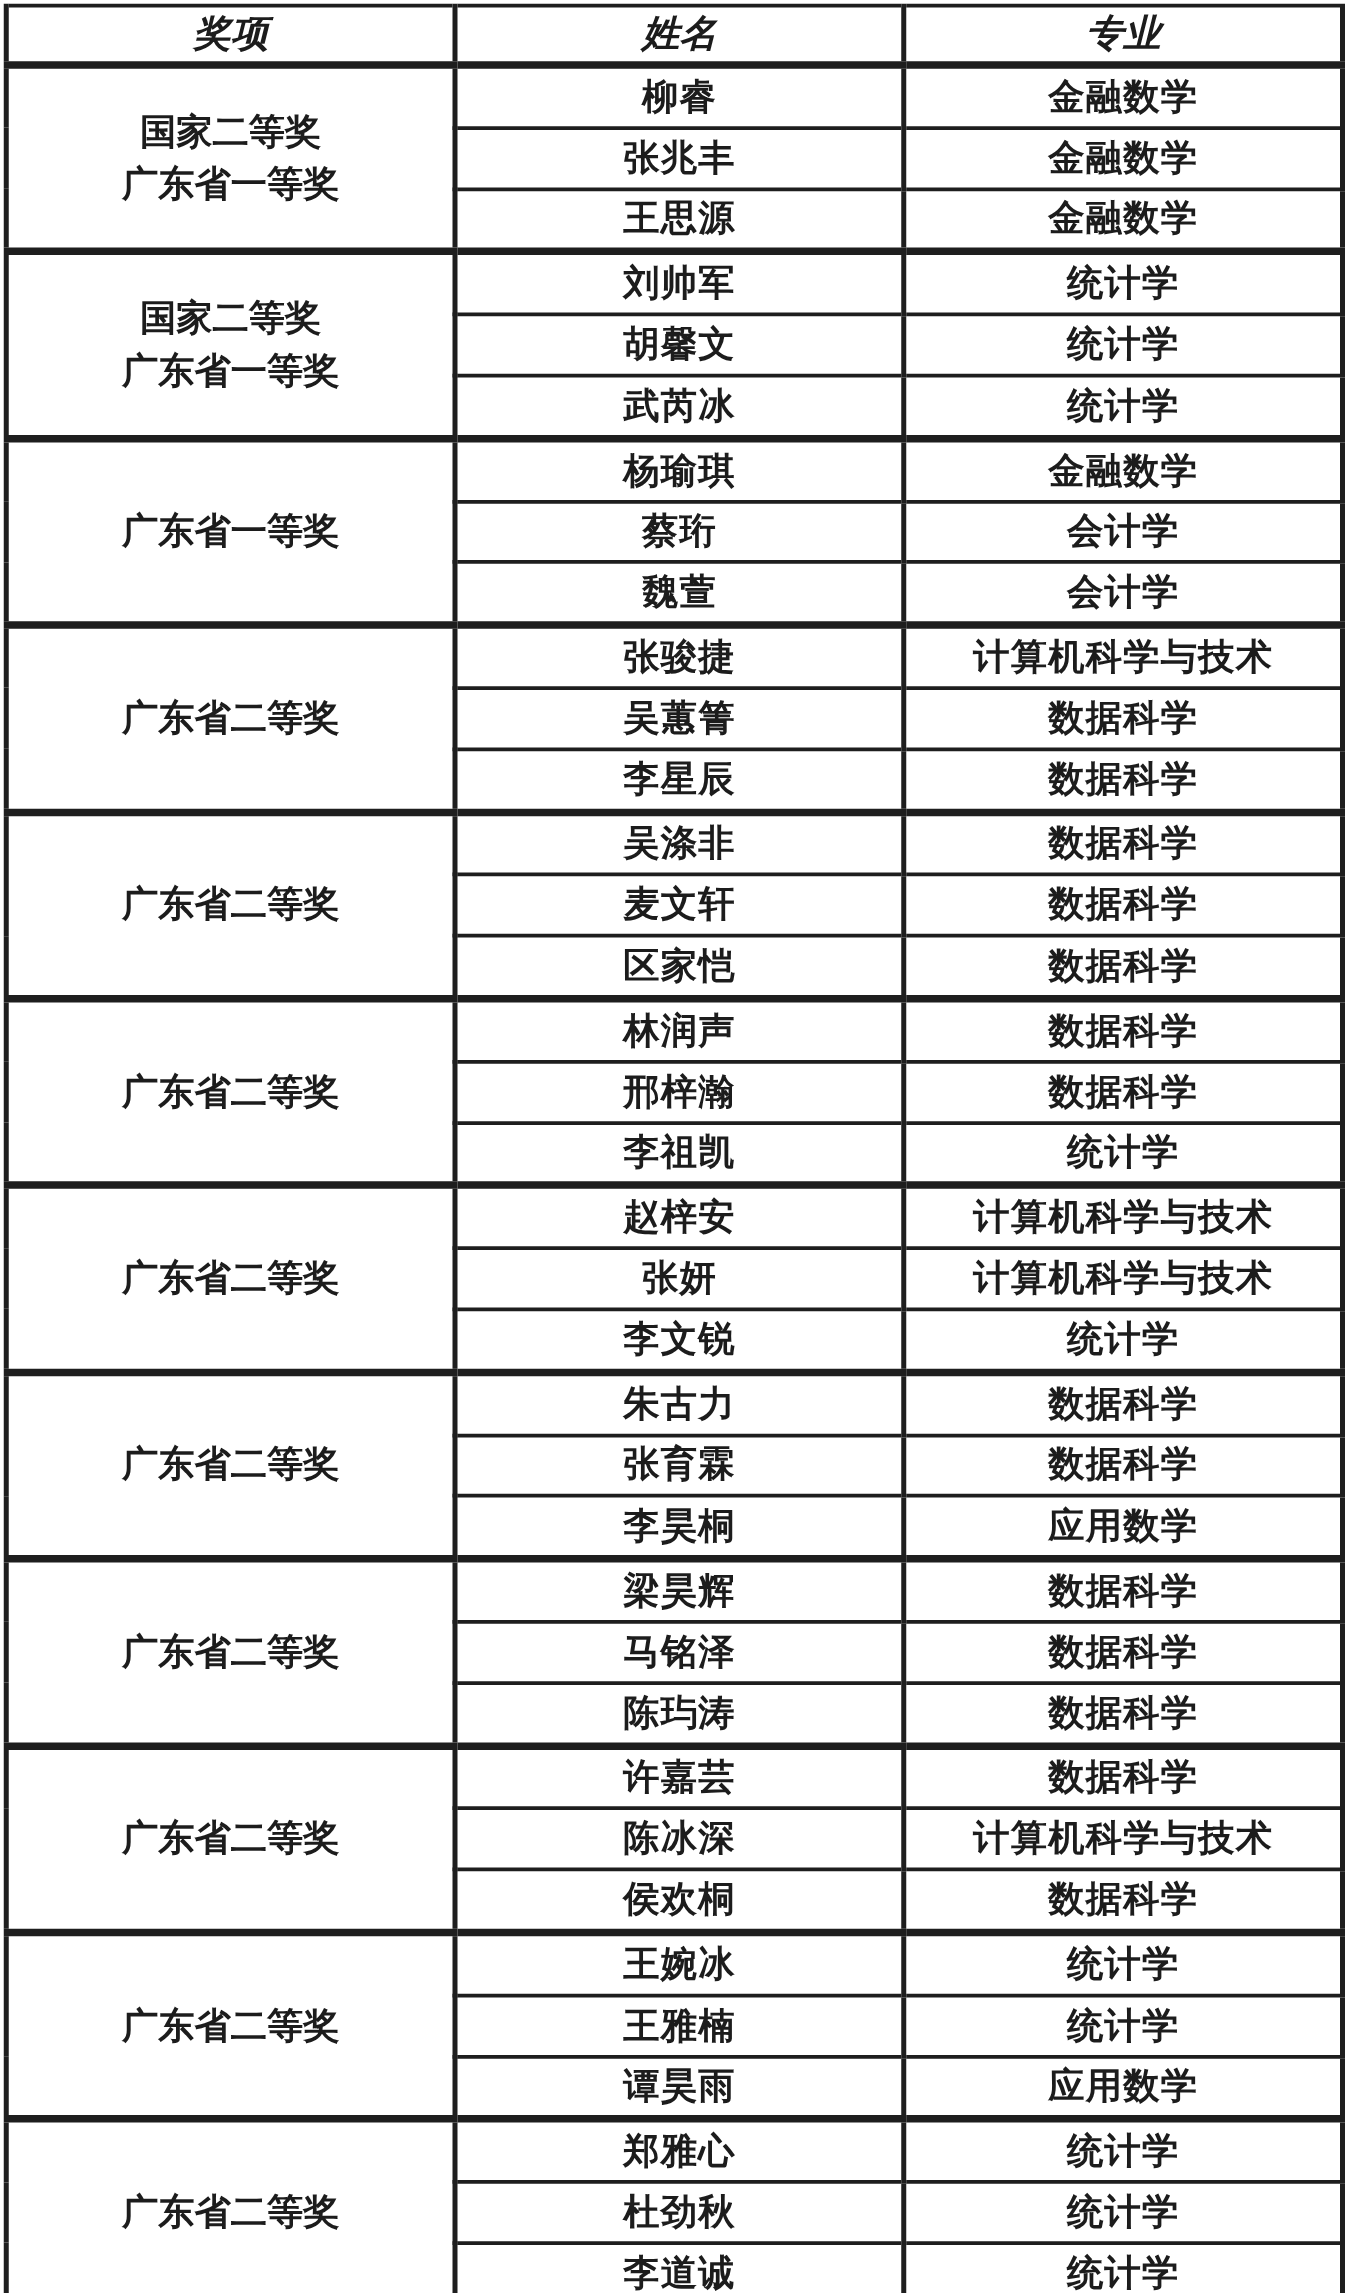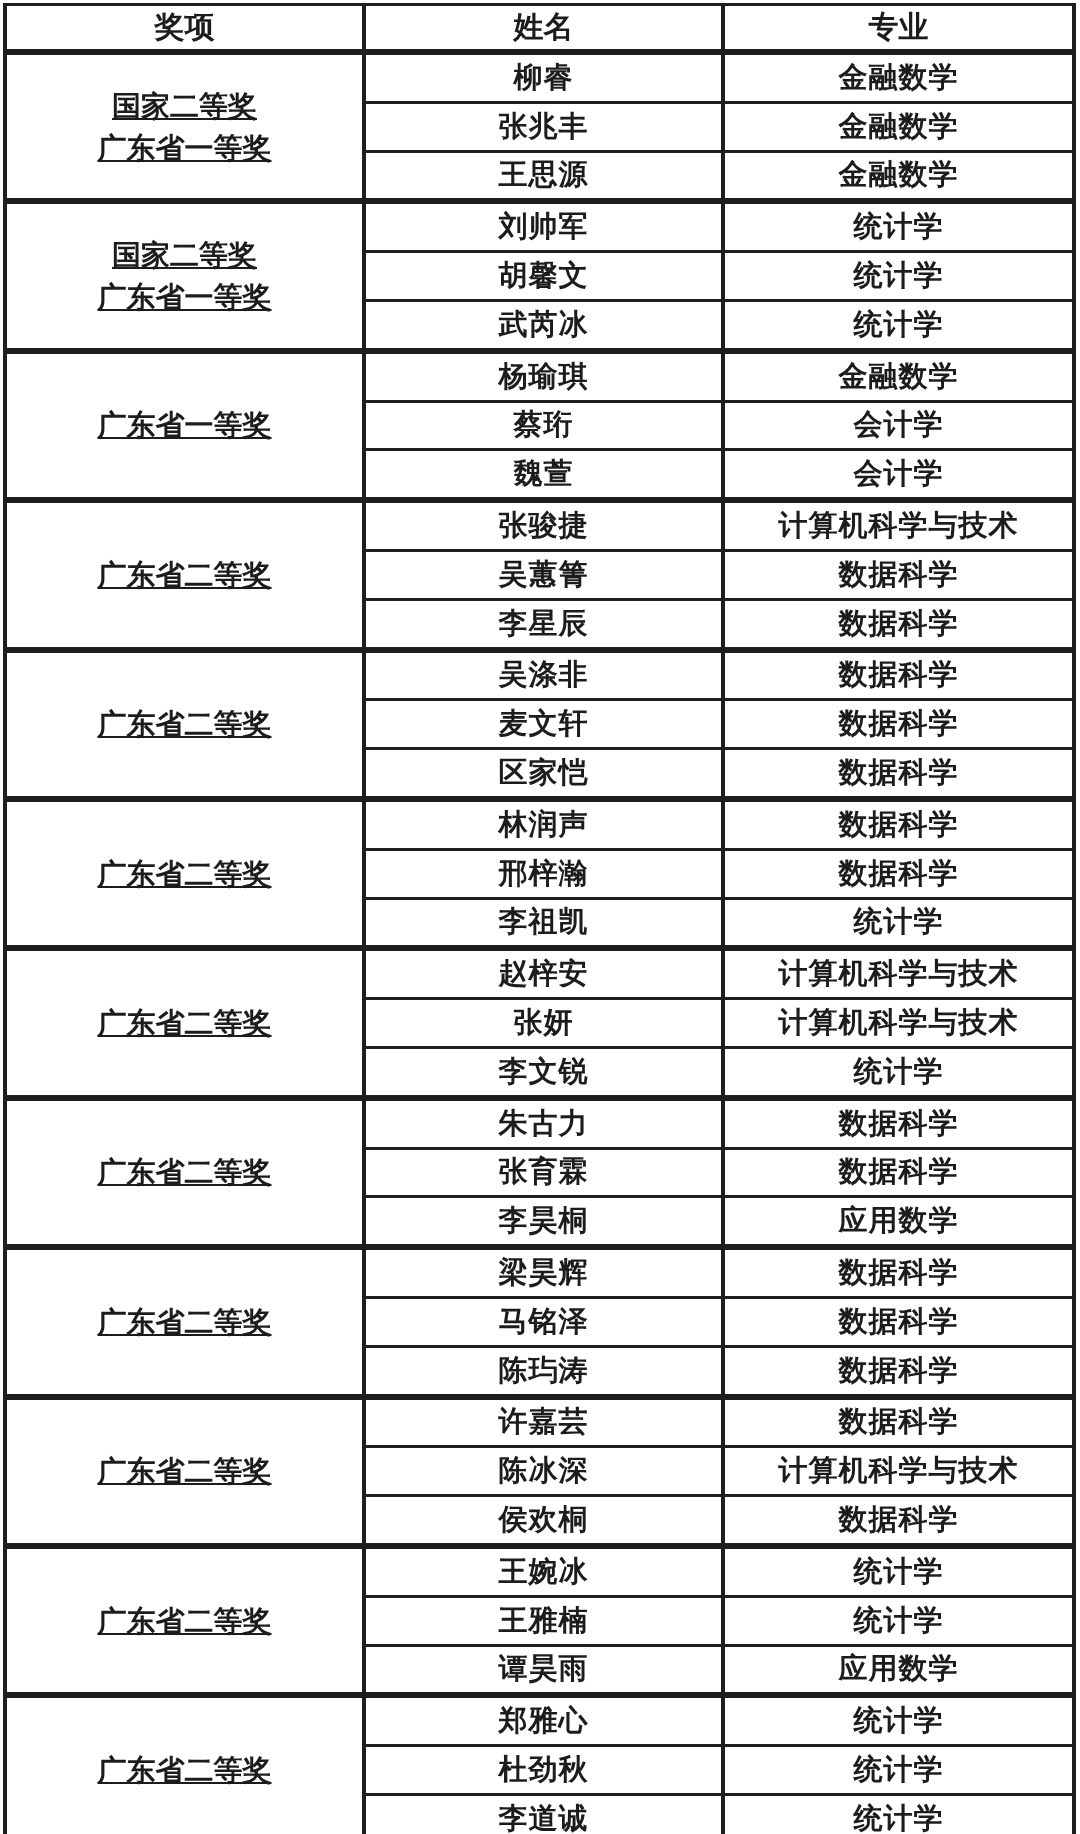--- a/index.html
+++ b/index.html
@@ -37,35 +37,35 @@
   .award-table td,.award-table th{
     border-left-width:4px;
     border-right-width:4px;
   }
   .award-table tr.header-row th{
     height:43px;
     font-size:30px;
     font-weight:700;
     border-bottom-width:5px;
     border-top-width:3px;
+    font-style:italic;
   }
   .award-table tr.data-row td{
     height:45.8px;
     font-size:29px;
     font-weight:600;
   }
   
   .award-table tr.group-start td{
     border-top-width:6px;
   }
   .award-cell{
     white-space:pre-line;
     line-height:1.45;
     font-weight:600;
-    text-decoration:underline;
   }
   .name-cell,.major-cell{
     letter-spacing:1px;
   }
 </style>
 </head>
 <body>
 
 <table class="award-table">
   <colgroup>

